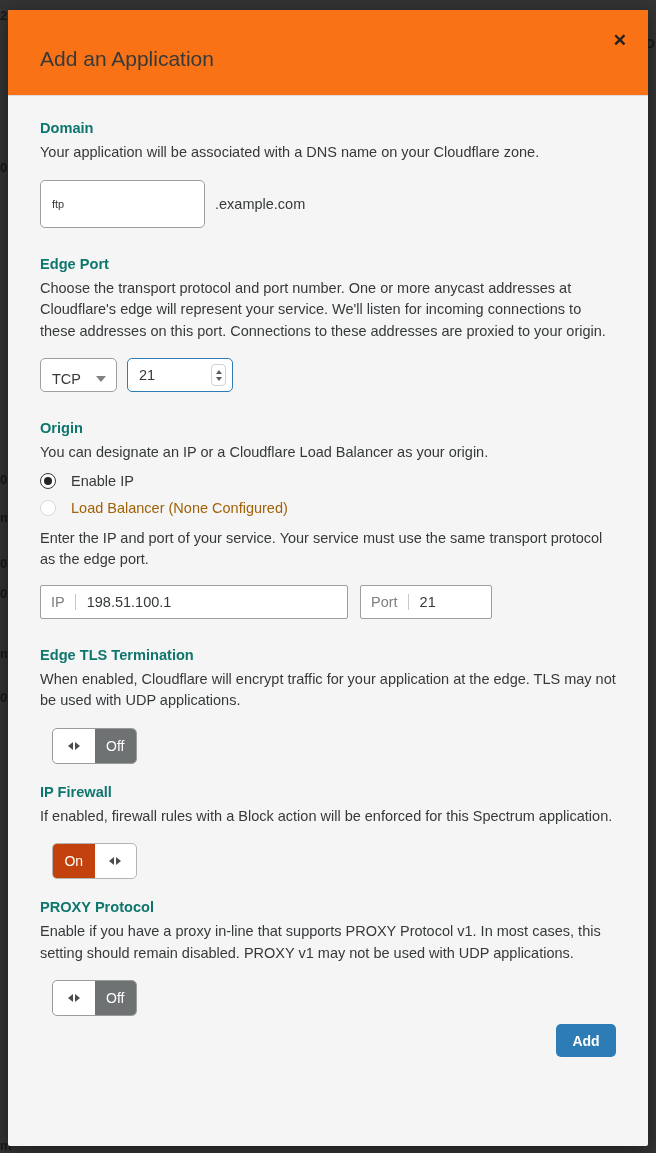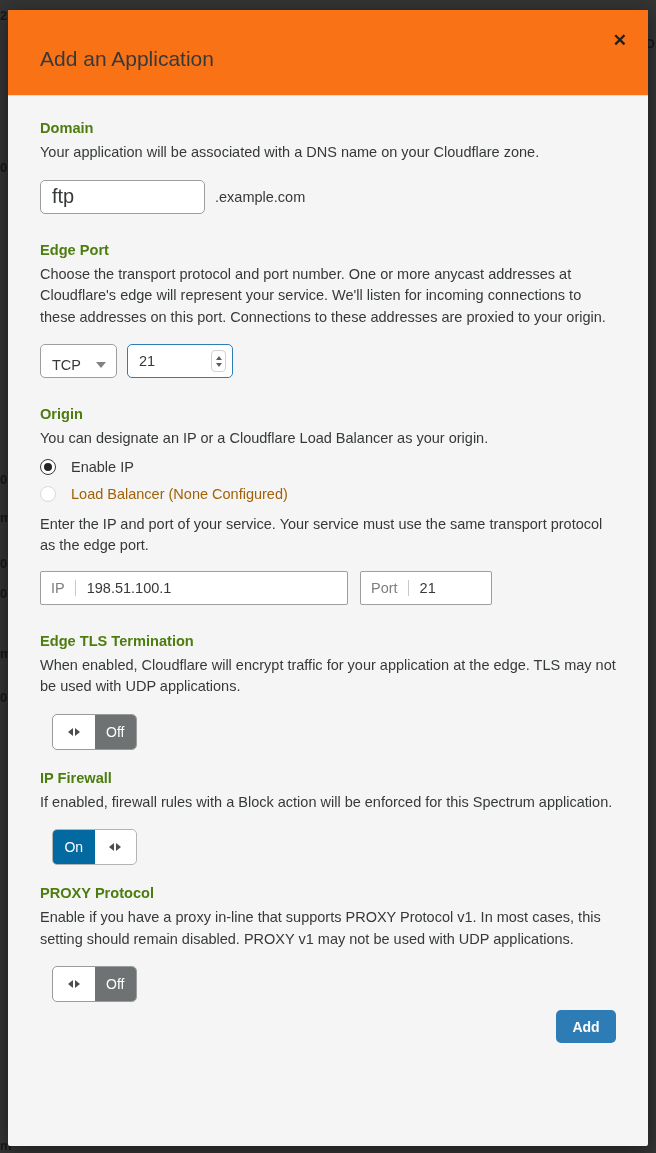--- a/index.html
+++ b/index.html
@@ -55,39 +55,39 @@
     font-family: "Liberation Sans", sans-serif;
   }
   .modal-body { padding: 24px 32px 0 32px; }
 
   .section { margin-top: 28px; }
   .section.first { margin-top: 0; }
   .section.tight { margin-top: 20px; }
   .section h2 {
     font-size: 14.6px;
     font-weight: 700;
-    color: #4d7c0f;
+    color: #0f766e;
   }
   .desc {
     margin-top: 6px;
     font-size: 14.5px;
     line-height: 21.5px;
     color: #36393a;
   }
 
   .control-row { margin-top: 16px; display: flex; align-items: center; }
 
   input.text-input {
     font-family: "Liberation Sans", sans-serif;
-    font-size: 20px;
+    font-size: 11px;
     color: #36393a;
     background: #fff;
     border: 1px solid #9e9e9e;
     border-radius: 5px;
-    height: 34px;
+    height: 48px;
     padding: 0 11px;
     outline: none;
     width: 100%;
   }
   .domain-input { width: 165px !important; }
   .suffix { margin-left: 10px; font-size: 14.5px; color: #36393a; }
 
   
   .select-box {
     width: 77px; height: 34px;
@@ -208,21 +208,21 @@
     border: 1px solid #9b9b9b;
     background: #fff;
     margin-left: 12px;
   }
   .toggle .cell {
     width: 50%; height: 100%;
     display: flex; align-items: center; justify-content: center;
     font-size: 14px;
   }
   .toggle .cell.gray { background: #6e7273; color: #fff; }
-  .toggle .cell.green { background: #0369a1; color: #fff; }
+  .toggle .cell.green { background: #c2410c; color: #fff; }
   .toggle.on { border-color: #b4b4b4; }
   .handle-icon { display: flex; align-items: center; gap: 2px; }
   .tri-left {
     width: 0; height: 0;
     border-top: 4px solid transparent;
     border-bottom: 4px solid transparent;
     border-right: 5px solid #4a4e4f;
   }
   .tri-right {
     width: 0; height: 0;

